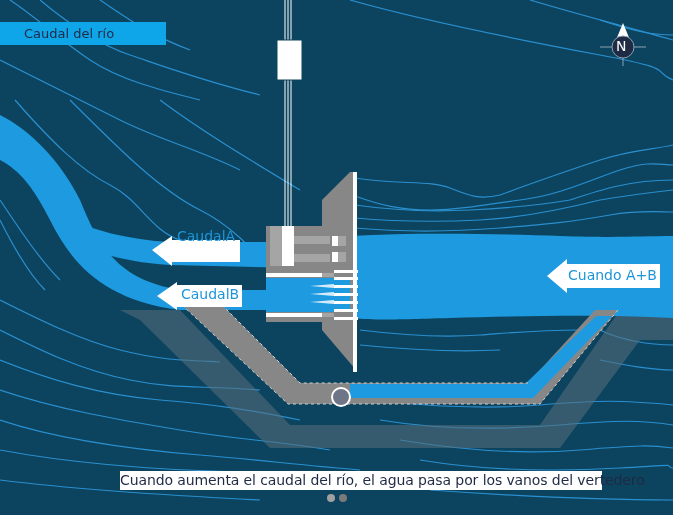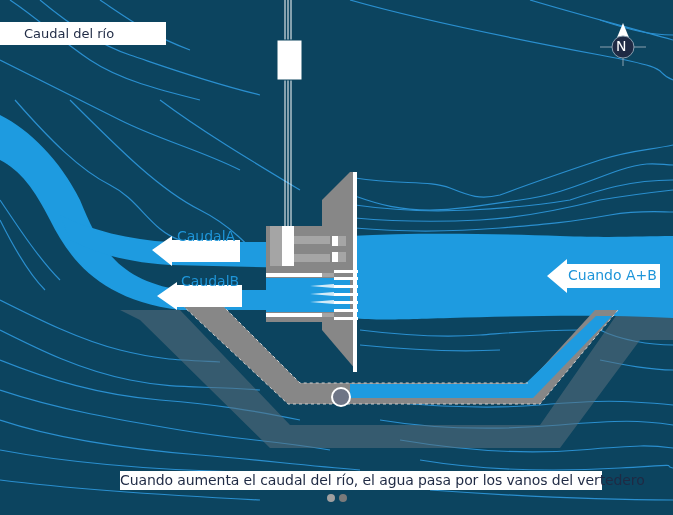--- a/index.html
+++ b/index.html
@@ -1,19 +1,19 @@
 <!DOCTYPE html>
 <html><head>
 <meta charset="utf-8">
 <style>
   html, body { margin:0; padding:0; }
   body { width:673px; height:515px; overflow:hidden; background:#0c445f; font-family:"DejaVu Sans", sans-serif; }
   .stage { position:relative; width:673px; height:515px; overflow:hidden; background:#0c445f; }
   svg.map { position:absolute; left:0; top:0; }
-  .title-box { position:absolute; left:0; top:22px; width:166px; height:23px; background:#ffffff; color:#1f2a44; font-size:13px; line-height:23px; padding-left:24px; box-sizing:border-box; }
+  .title-box { position:absolute; left:0; top:22px; width:166px; height:23px; background:#0ea5e9; color:#1f2a44; font-size:13px; line-height:23px; padding-left:24px; box-sizing:border-box; }
   .caption-box { position:absolute; left:120px; top:471px; width:482px; height:19px; background:#fff; color:#1f2a44; font-size:14px; line-height:19px; text-align:left; white-space:nowrap; letter-spacing:-0.1px; }
   .arrow-label { position:absolute; font-size:14px; color:#1e95d9; white-space:nowrap; }
   .dots { position:absolute; left:327px; top:494px; display:flex; gap:4px; }
   .dot { width:8px; height:8px; border-radius:50%; background:#7a7a7a; }
   .dot.active { background:#a0a0a0; }
   .compass { position:absolute; left:600px; top:20px; width:46px; height:46px; }
 </style>
 </head>
 <body>
 
@@ -130,21 +130,21 @@
     <svg width="46" height="46" viewBox="0 0 46 46">
       <line x1="0" y1="27" x2="46" y2="27" stroke="#8aa0b0" stroke-width="1"></line>
       <line x1="23" y1="12" x2="23" y2="46" stroke="#8aa0b0" stroke-width="1"></line>
       <path d="M23,3 L30,20 L16,20 Z" fill="#ffffff"></path>
       <circle cx="23" cy="27" r="11" fill="#1f2a44" stroke="#8aa0b0" stroke-width="1"></circle>
     </svg>
     <span style="position:absolute;left:16px;top:18px;color:#fff;font-size:14px;">N</span>
   </div>
 
   <span class="arrow-label" style="left:177px;top:228px;">CaudalA</span>
-  <span class="arrow-label" style="left:181px;top:273px;text-align:right;">CaudalB</span>
+  <span class="arrow-label" style="left:181px;top:286px;text-align:right;">CaudalB</span>
   <span class="arrow-label" style="left:568px;top:267px;">Cuando A+B</span>
 
   <div class="caption-box">Cuando aumenta el caudal del río, el agua pasa por los vanos del vertedero</div>
 
   <div class="dots">
     <span class="dot active"></span>
     <span class="dot"></span>
   </div>
 </div>
 

